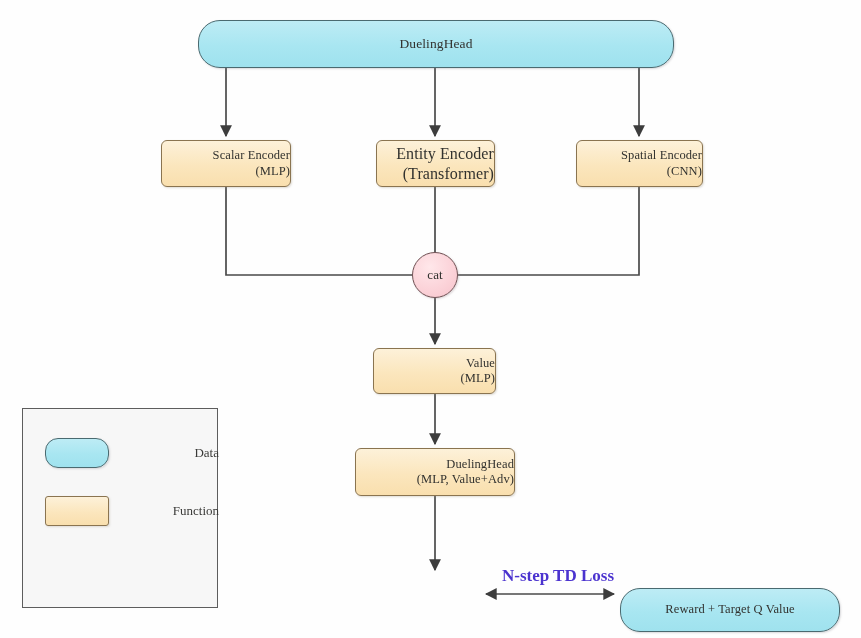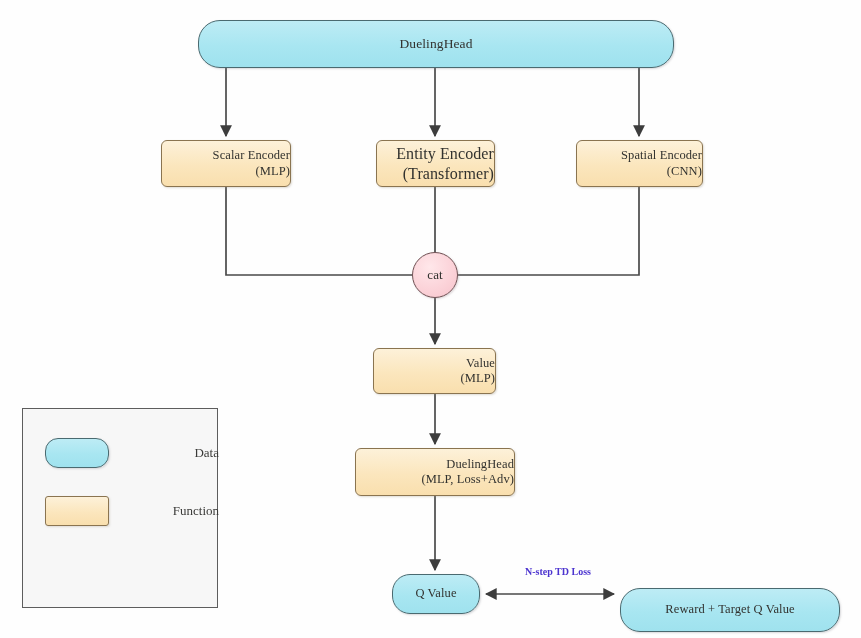--- a/index.html
+++ b/index.html
@@ -74,21 +74,21 @@
   #dueling     { left: 355px; top: 448px; width: 160px; height: 48px; font-size: 12.5px; }
   #q-value     { left: 392px; top: 574px; width: 88px; height: 40px; font-size: 12.5px; border-radius: 18px; }
   #target-q    { left: 620px; top: 572px; width: 220px; height: 44px; font-size: 12.5px; border-radius: 20px; margin-top: 16px; }
 
   #td-loss-label {
     position: absolute;
     left: 496px;
     top: 566px;
     width: 124px;
     text-align: center;
-    font-size: 10px;
+    font-size: 17px;
     font-weight: bold;
     color: #4b33cf;
     white-space: nowrap;
   }
 
   
   #legend {
     position: absolute;
     left: 22px;
     top: 408px;
@@ -199,26 +199,23 @@
     <span class="ln">cat</span>
   </div>
 
   <div class="node net-node" id="main-node">
     <span class="ln">Value</span>
     <span class="ln">(MLP)</span>
   </div>
 
   <div class="node net-node" id="dueling">
     <span class="ln">DuelingHead</span>
-    <span class="ln">(MLP, Loss+Adv)</span>
-  </div>
-
-  <div class="node data-node" id="q-value">
-    <span class="ln">Q Value</span>
-  </div>
+    <span class="ln">(MLP, Value+Adv)</span>
+  </div>
+
 
   <div class="node data-node" id="target-q">
     <span class="ln">Reward + Target Q Value</span>
   </div>
 
   <div id="td-loss-label">N-step TD Loss</div>
 
   <div id="legend">
 
     <div class="legend-row" id="legend-row-data">

